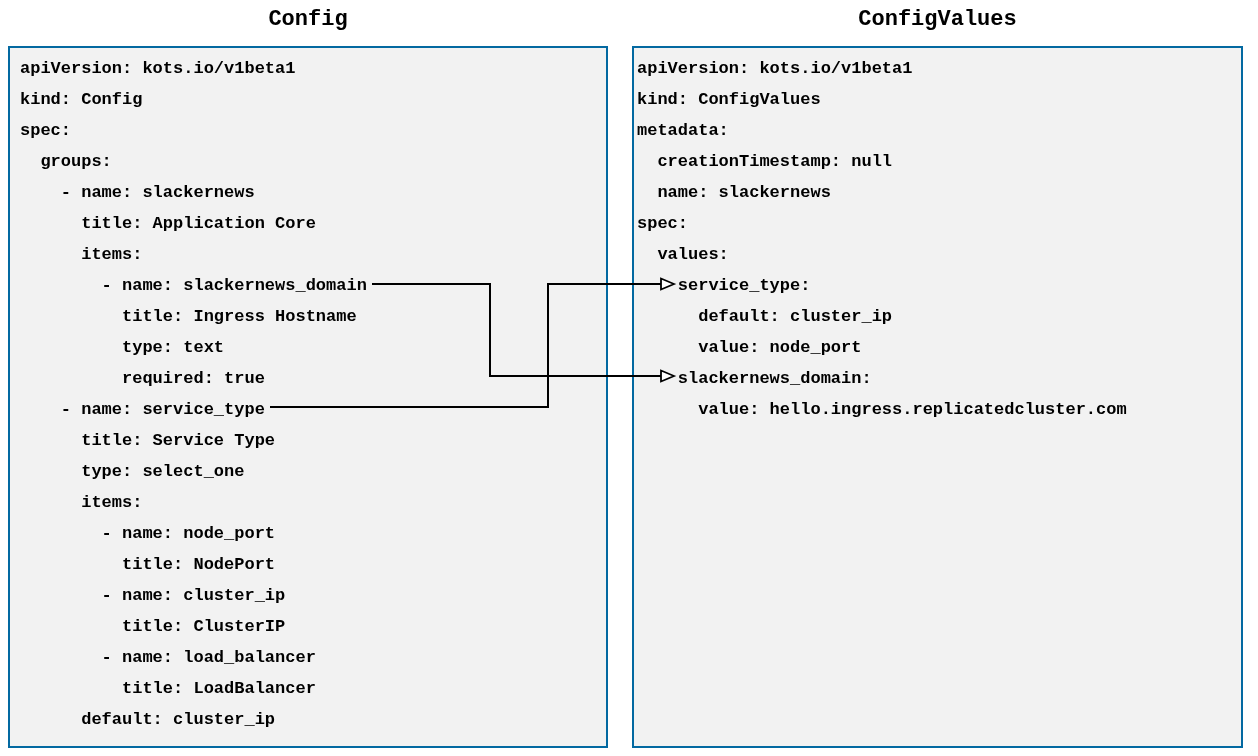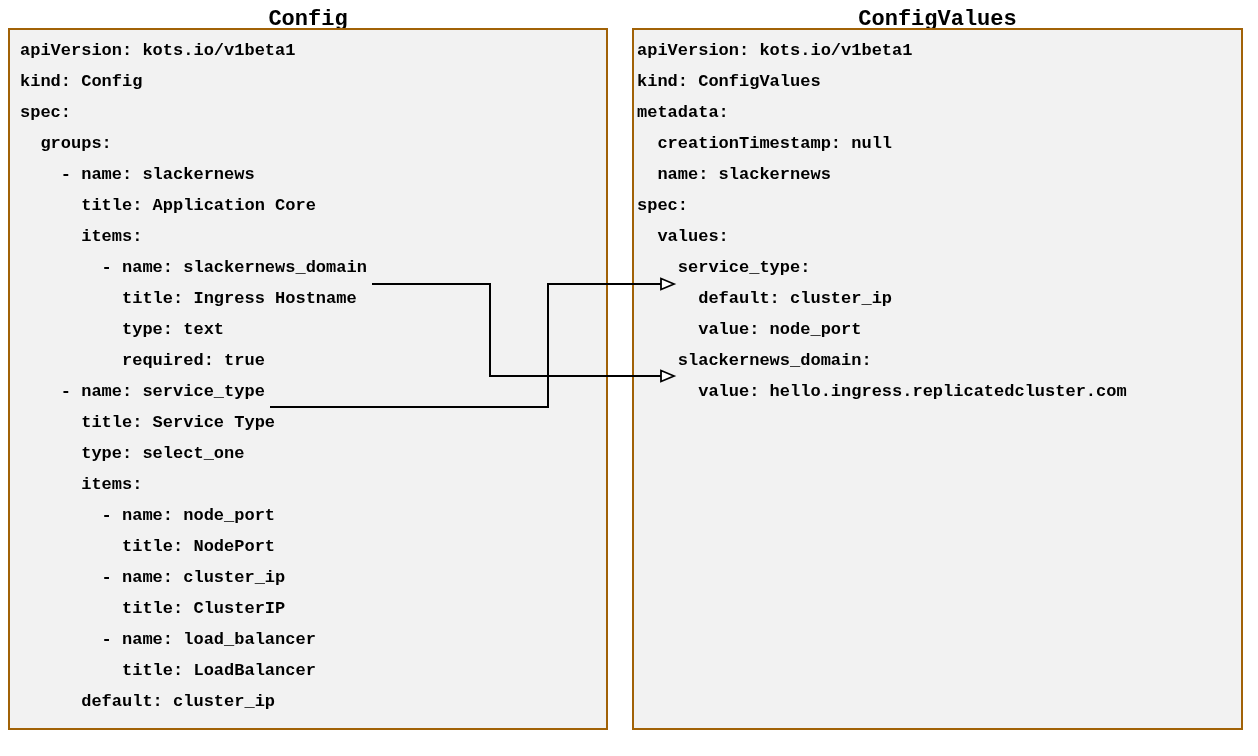--- a/index.html
+++ b/index.html
@@ -22,24 +22,24 @@
     font-size: 22px;
     line-height: 30px;
     color: #000000;
     text-align: center;
     white-space: pre;
   }
   .panel-title.left  { left: 8px;   width: 600px; }
   .panel-title.right { left: 632px; width: 611px; }
   .box {
     position: absolute;
-    top: 28px;
+    top: 46px;
     height: 702px;
     background: #f2f2f2;
-    border: 2px solid #a16207;
+    border: 2px solid #0369a1;
   }
   .box.left-box  { left: 8px;   width: 600px; }
   .box.right-box { left: 632px; width: 611px; }
   .box pre {
     font-family: "Liberation Mono", monospace;
     font-weight: bold;
     font-size: 17px;
     line-height: 31px;
     color: #000000;
     white-space: pre;

